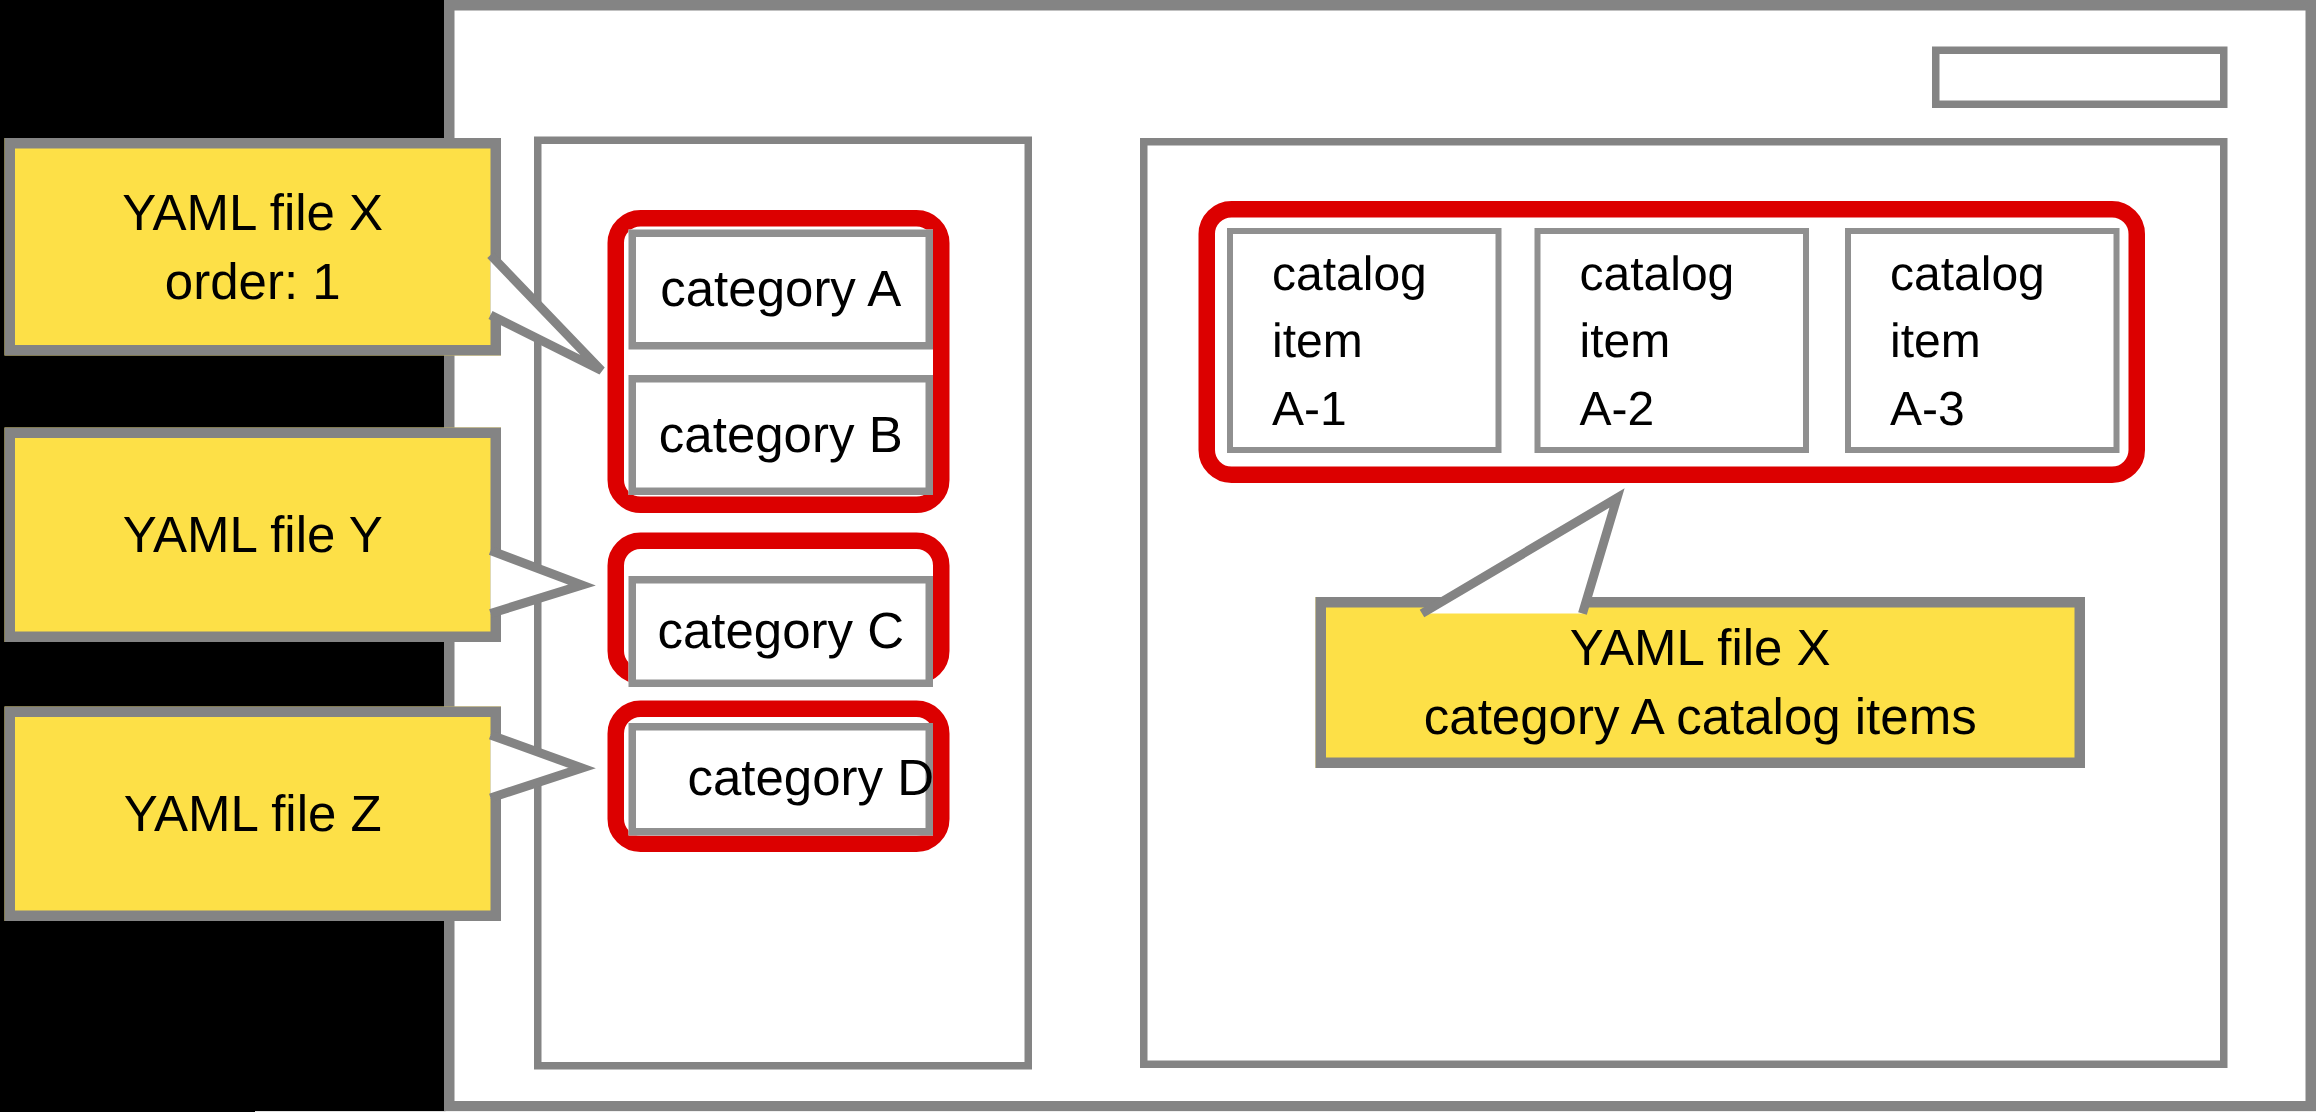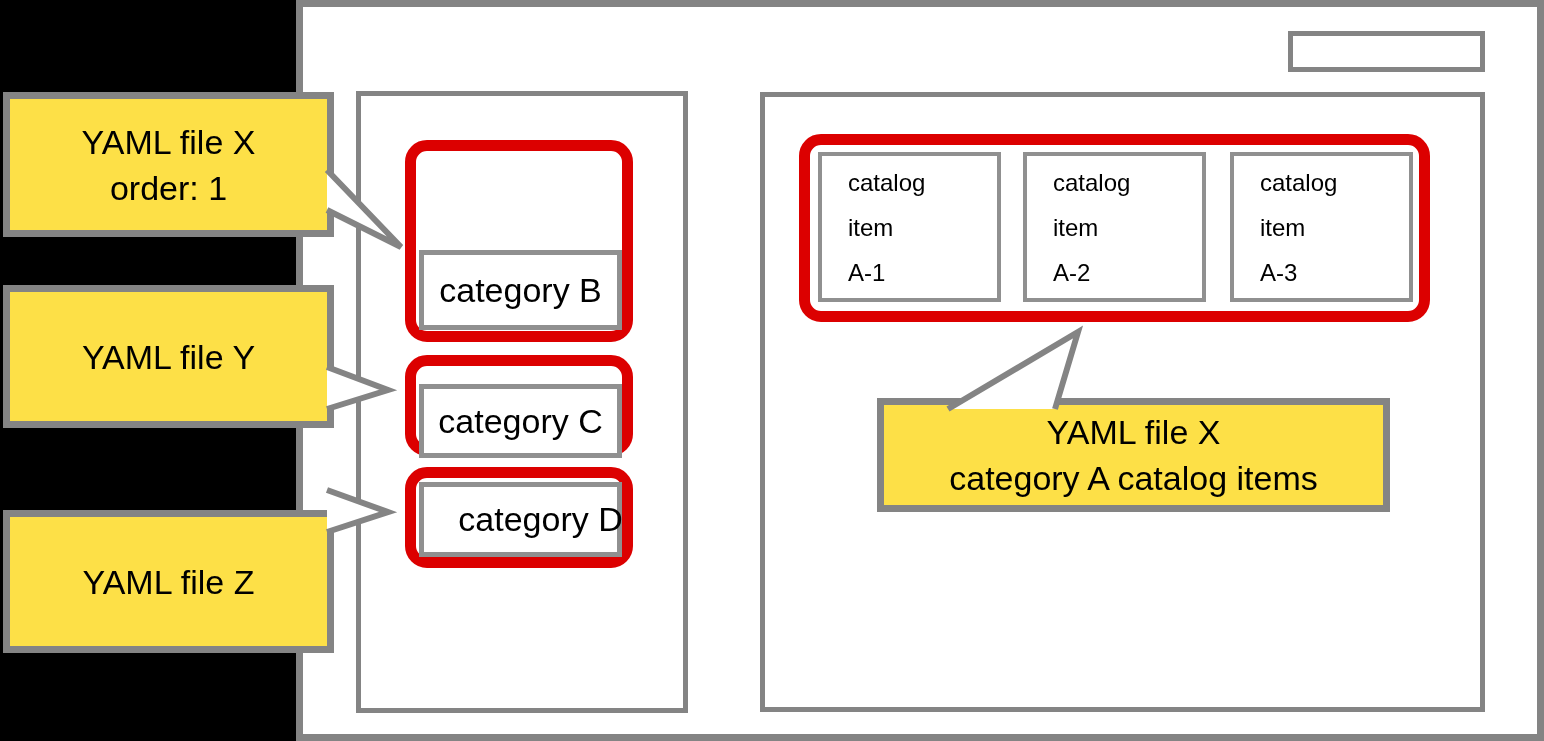--- a/index.html
+++ b/index.html
@@ -73,21 +73,21 @@
   .cat-d { left: 419px; top: 482px; width: 203px; height: 75px; padding-left: 40px; }
 
   .item-box {
     position: absolute;
     border: 4px solid #909090;
     background: #ffffff;
     display: flex;
     flex-direction: column;
     justify-content: center;
     padding-left: 26px;
-    font-size: 24px;
+    font-size: 32px;
     line-height: 45px;
   }
   .item-1 { left: 818px;  top: 152px; width: 183px; height: 150px; }
   .item-2 { left: 1023px; top: 152px; width: 183px; height: 150px; }
   .item-3 { left: 1230px; top: 152px; width: 183px; height: 150px; }
 
   .callout {
     position: absolute;
     border: 7px solid #848484;
     background: #fde047;
@@ -95,21 +95,21 @@
     flex-direction: column;
     align-items: center;
     justify-content: center;
     text-align: center;
     font-size: 34px;
     line-height: 46px;
     white-space: nowrap;
   }
   .callout-1 { left: 3px;   top: 92px;  width: 331px; height: 145px; }
   .callout-2 { left: 3px;   top: 285px; width: 331px; height: 143px; }
-  .callout-3 { left: 3px;   top: 471px; width: 331px; height: 143px; margin-top: 39px; }
+  .callout-3 { left: 3px;   top: 471px; width: 331px; height: 143px; }
   .callout-4 { left: 877px; top: 398px; width: 513px; height: 114px; }
 
   .tails {
     position: absolute;
     left: 0; top: 0;
     width: 1544px; height: 741px;
     pointer-events: none;
   }
 </style>
 </head>
@@ -124,20 +124,23 @@
   <div class="placeholder-box"></div>
 
   <div class="panel panel-categories"></div>
 
   <div class="panel panel-catalog"></div>
 
   <div class="red-group red-group-1"></div>
   <div class="red-group red-group-2"></div>
   <div class="red-group red-group-3"></div>
 
+  <div class="cat-box cat-a">
+    <span>category A</span>
+  </div>
   <div class="cat-box cat-b">
     <span>category B</span>
   </div>
   <div class="cat-box cat-c">
     <span>category C</span>
   </div>
   <div class="cat-box cat-d">
     <span>category D</span>
   </div>
 

